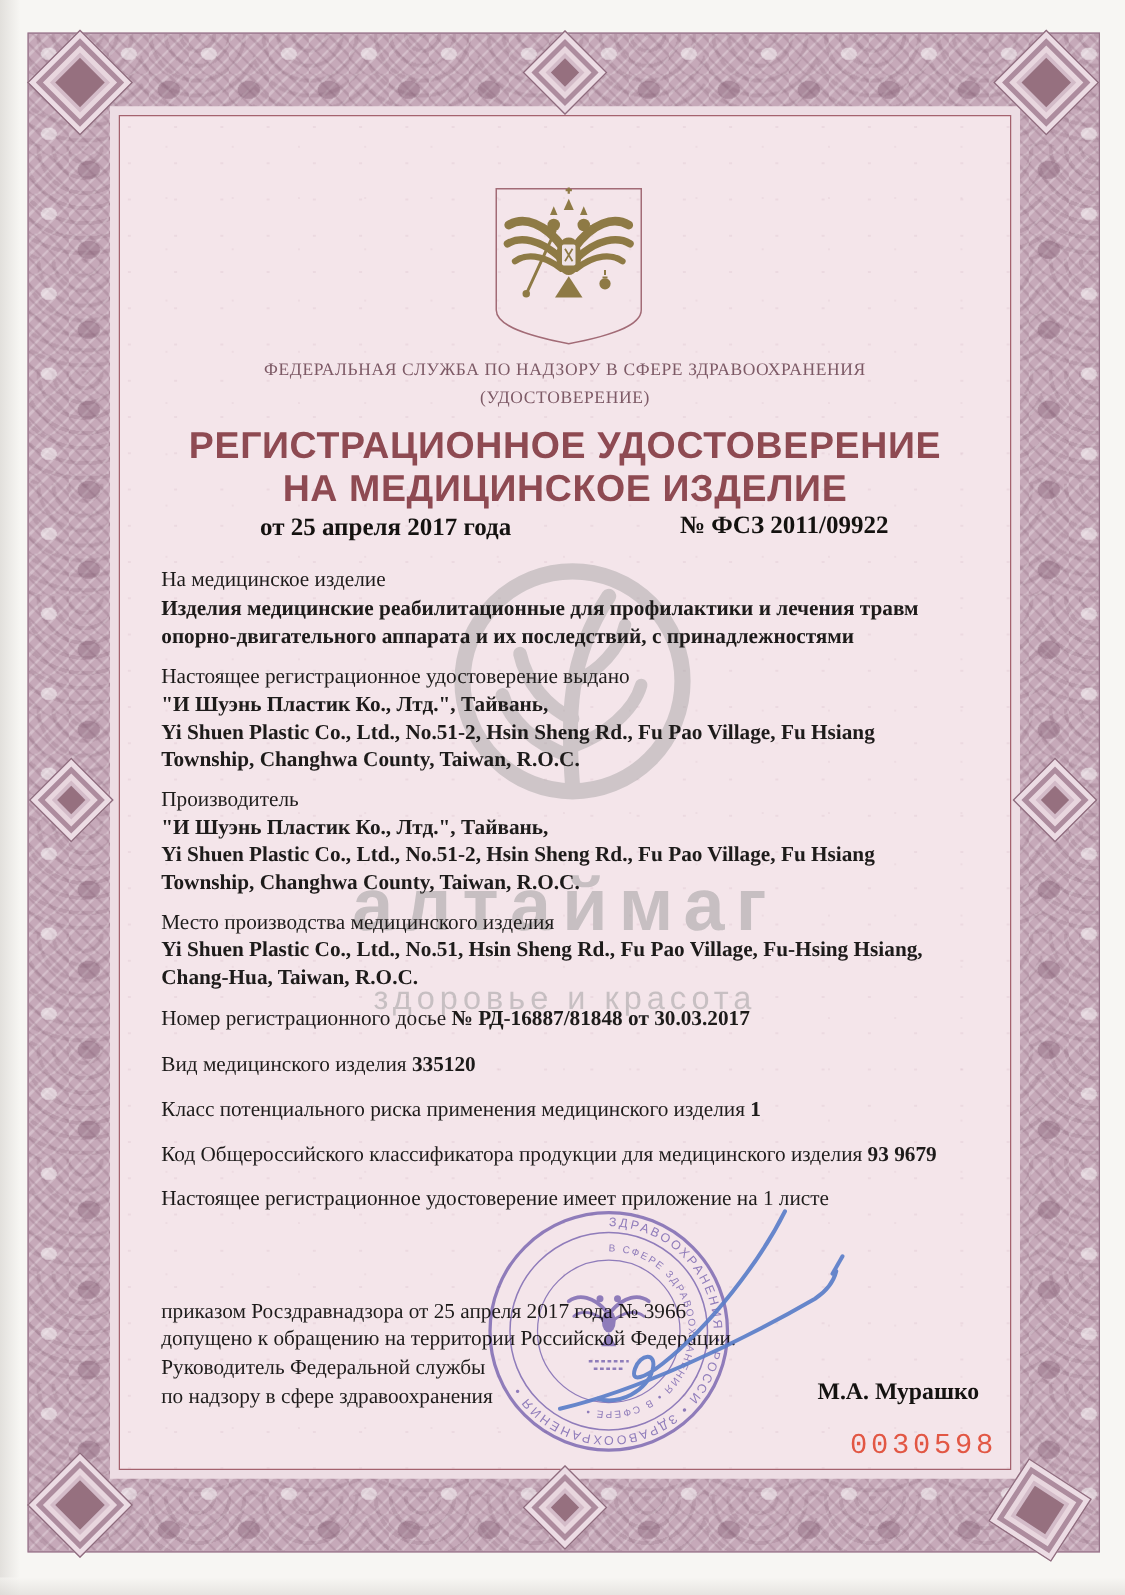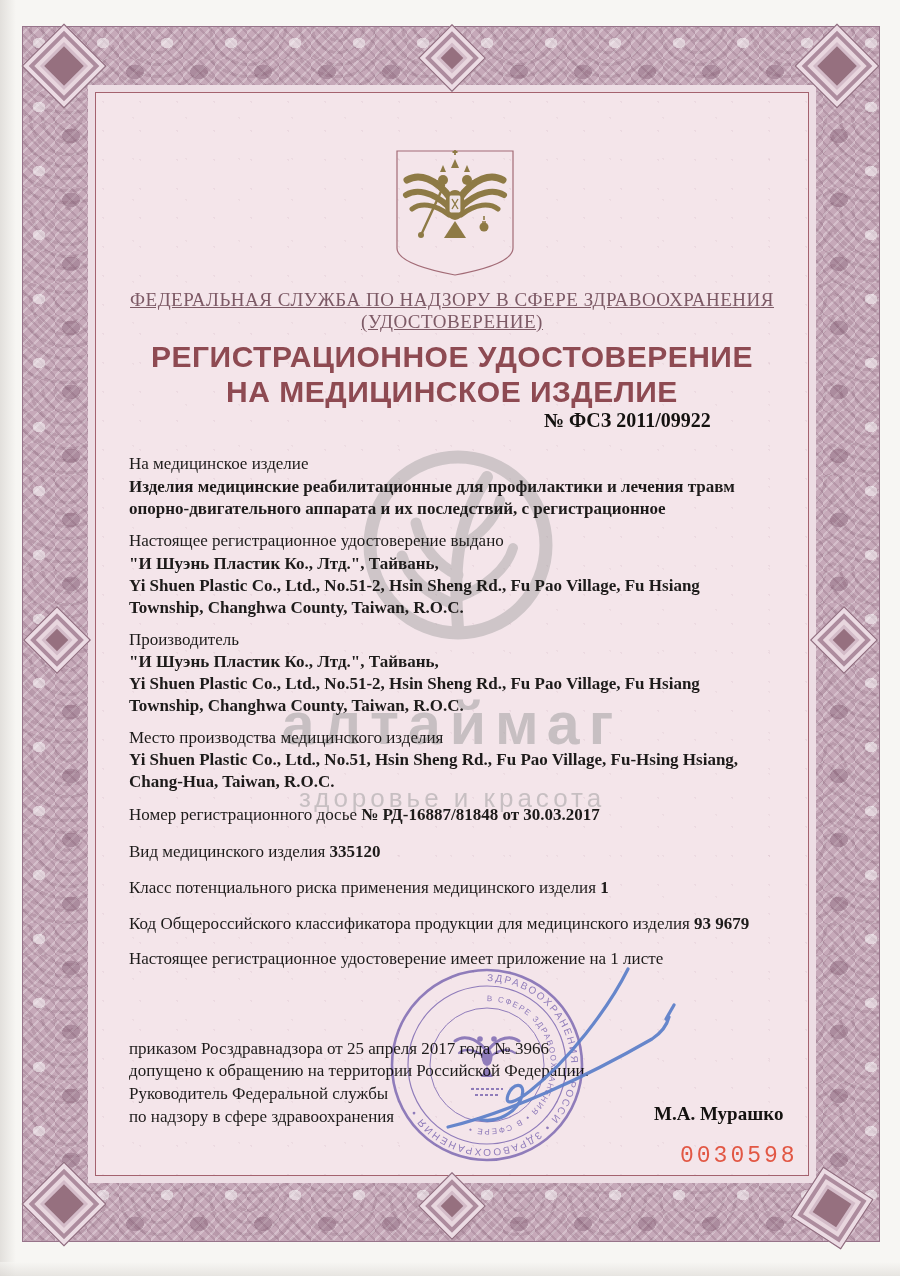--- a/index.html
+++ b/index.html
@@ -34,21 +34,21 @@
     background:#f4e5ea;border:1px solid #a4626e;box-shadow:0 0 0 7px #eddde4;
     background-image:
       radial-gradient(2px 2px at 20% 30%, rgba(175,130,150,.12) 50%, transparent 51%),
       radial-gradient(2px 2px at 70% 60%, rgba(175,130,150,.10) 50%, transparent 51%);
     background-size:37px 29px,53px 41px;}
 
   .abs{position:absolute;}
   .ctr{left:0;right:0;text-align:center;}
   .para{position:absolute;left:33px;white-space:nowrap;font-size:17px;color:#1d1b1a;line-height:22px;}
   .para b{font-weight:bold;margin-top:15px;}
-  .agency{font-size:19px;letter-spacing:.5px;color:#7d5a66;white-space:nowrap;text-decoration:underline;}
+  .agency{font-size:14px;letter-spacing:.5px;color:#7d5a66;white-space:nowrap;}
   .title{font-family:"Liberation Sans",sans-serif;font-weight:bold;font-size:30px;
          letter-spacing:.5px;color:#8e4a52;white-space:nowrap;}
   .dateline{font-weight:bold;font-size:20px;color:#141210;white-space:nowrap;}
   .sigblock{font-weight:normal;}
   .mname{font-weight:bold;font-size:19px;color:#141210;white-space:nowrap;}
   .serial{font-family:"Liberation Mono","DejaVu Sans Mono",monospace;font-size:23px;
           letter-spacing:3px;color:#e25744;white-space:nowrap;}
 
   
   .wm{color:#9b9b9b;opacity:.5;}
@@ -120,25 +120,26 @@
     <rect x="57" y="48" width="12" height="18" rx="2" fill="#efe3e7" stroke="#8e7a45" stroke-width="1.2"></rect>
     <path d="M60,52 l6,10 M66,52 l-6,10" stroke="#8e7a45" stroke-width="1.4"></path>
   </svg>
 
   <div class="abs ctr agency" style="top:196px;">ФЕДЕРАЛЬНАЯ СЛУЖБА ПО НАДЗОРУ В СФЕРЕ ЗДРАВООХРАНЕНИЯ</div>
   <div class="abs ctr agency" style="top:218px;">(УДОСТОВЕРЕНИЕ)</div>
 
   <div class="abs ctr title" style="top:247px;">РЕГИСТРАЦИОННОЕ УДОСТОВЕРЕНИЕ</div>
   <div class="abs ctr title" style="top:282px;">НА МЕДИЦИНСКОЕ ИЗДЕЛИЕ</div>
 
+  <div class="abs dateline" style="left:112px;top:318px;">от 25 апреля 2017 года</div>
   <div class="abs dateline" style="left:448px;top:316px;">№  ФСЗ 2011/09922</div>
 
   <div class="para" style="top:360px;">На медицинское изделие</div>
   <div class="para" style="top:383px;"><b>Изделия медицинские реабилитационные для профилактики и лечения травм</b></div>
-  <div class="para" style="top:405px;"><b>опорно-двигательного аппарата и их последствий, с регистрационное</b></div>
+  <div class="para" style="top:405px;"><b>опорно-двигательного аппарата и их последствий, с принадлежностями</b></div>
 
   <div class="para" style="top:437px;">Настоящее регистрационное удостоверение выдано</div>
   <div class="para" style="top:460px;"><b>"И Шуэнь Пластик Ко., Лтд.", Тайвань,</b></div>
   <div class="para" style="top:482px;"><b>Yi Shuen Plastic Co., Ltd., No.51-2, Hsin Sheng Rd., Fu Pao Village, Fu Hsiang</b></div>
   <div class="para" style="top:504px;"><b>Township, Changhwa County, Taiwan, R.O.C.</b></div>
 
   <div class="para" style="top:536px;">Производитель</div>
   <div class="para" style="top:558px;"><b>"И Шуэнь Пластик Ко., Лтд.", Тайвань,</b></div>
   <div class="para" style="top:580px;"><b>Yi Shuen Plastic Co., Ltd., No.51-2, Hsin Sheng Rd., Fu Pao Village, Fu Hsiang</b></div>
   <div class="para" style="top:602px;"><b>Township, Changhwa County, Taiwan, R.O.C.</b></div>

